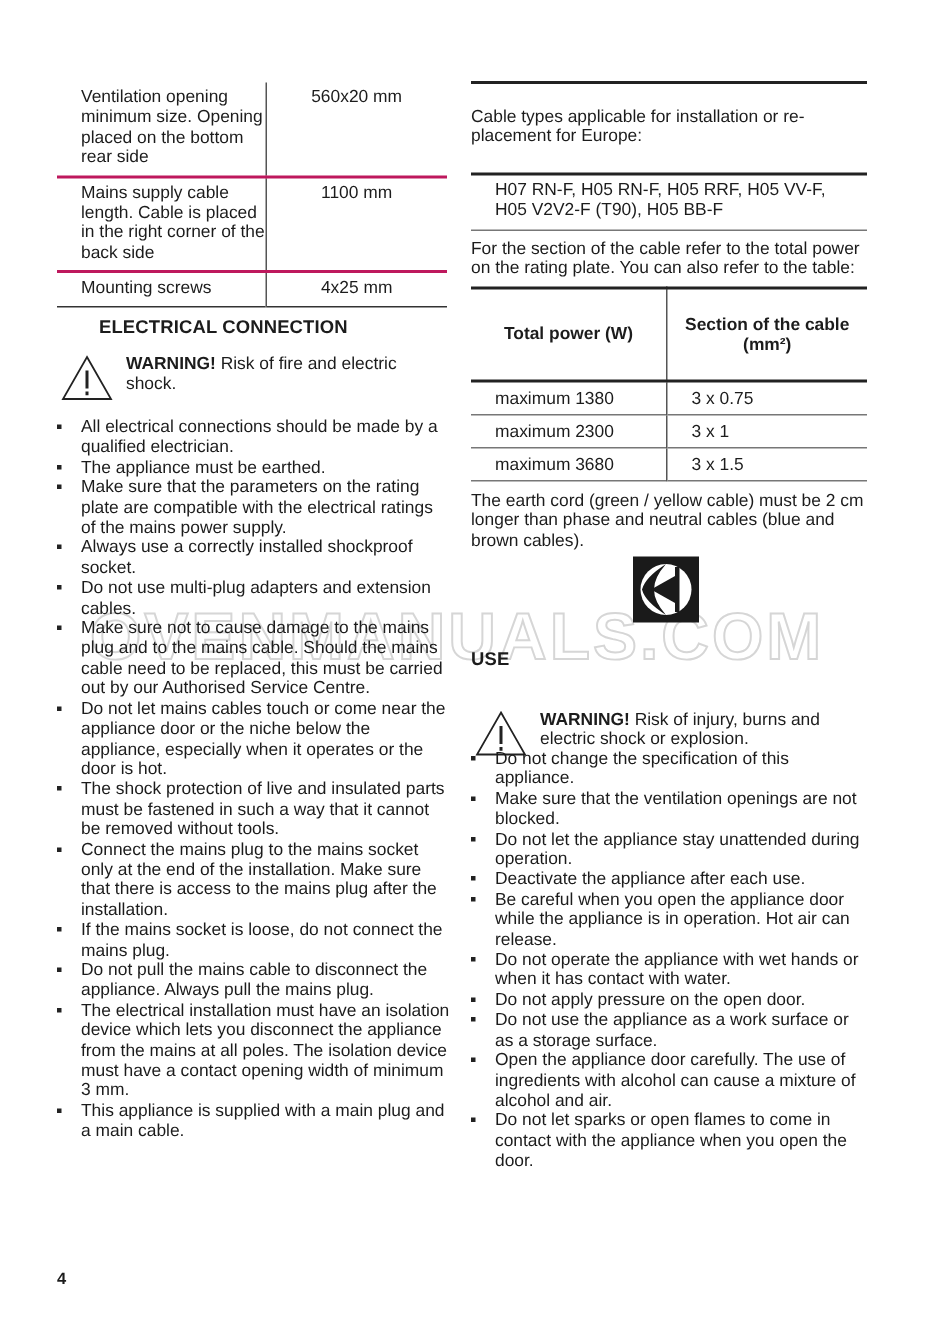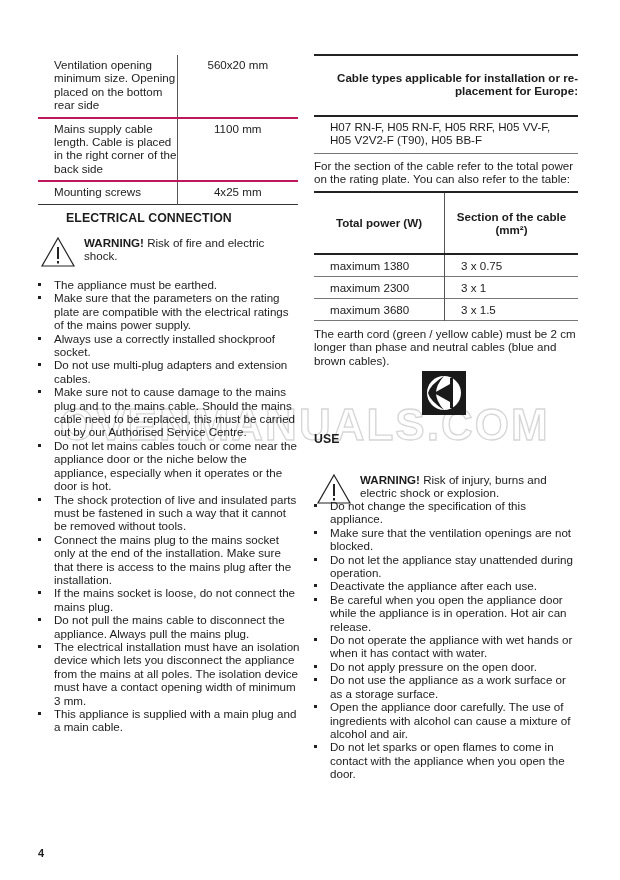--- a/index.html
+++ b/index.html
@@ -27,21 +27,21 @@
   .warning .wtext { font-size: 11.6px; line-height: 13.4px; }
   .warning .wtext b { font-weight: bold; }
 
   ul.bullets { position: absolute; list-style: none; margin: 0; padding: 0; }
   ul.bullets li { position: relative; padding-left: 16px; }
   ul.bullets li::before { content: ""; position: absolute; left: 0; top: 5px; width: 3px; height: 3px; background: #222; }
 
   
   .rule-thick { position: absolute; height: 2px; background: #222; }
   .rule-thin { position: absolute; height: 1px; background: #777; }
-  .cable-head { position: absolute; top: 71px; left: 0; width: 264px; text-align: right; font-weight: bold; }
+  .cable-head { position: absolute; top: 71px; left: 0; width: 264px; text-align: left; font-weight: normal; }
   .cable-types { position: absolute; top: 120px; left: 16px; width: 240px; }
   .para { position: absolute; left: 0; width: 264px; }
 
   .power-table { position: absolute; top: 191px; left: 0; width: 264px; border-collapse: collapse; }
   .power-table th { font-weight: bold; text-align: center; vertical-align: middle; height: 60px; padding: 0; }
   .power-table th.c2 { border-left: 1px solid #555; }
   .power-table thead tr { border-top: 2px solid #222; border-bottom: 2px solid #222; }
   .power-table td { height: 21px; padding: 0 0 0 16px; vertical-align: middle; }
   .power-table td.c2 { border-left: 1px solid #555; padding-left: 16px; }
   .power-table tbody tr { border-bottom: 1px solid #777; }
@@ -86,20 +86,21 @@
       <path d="M18 2 L34 30 L2 30 Z" fill="none" stroke="#222" stroke-width="1.2"></path>
       <rect x="17" y="11" width="2" height="12" fill="#222"></rect>
       <rect x="17" y="25" width="2" height="2.5" fill="#222"></rect>
     </svg>
     <div class="wtext">
       <b>WARNING!</b><span> Risk of fire and electric shock.</span>
     </div>
   </div>
 
   <ul class="bullets" style="top:278px;left:0;width:262px;">
+    <li>All electrical connections should be made by a qualified electrician.</li>
     <li>The appliance must be earthed.</li>
     <li>Make sure that the parameters on the rating plate are compatible with the electrical ratings of the mains power supply.</li>
     <li>Always use a correctly installed shockproof socket.</li>
     <li>Do not use multi-plug adapters and extension cables.</li>
     <li>Make sure not to cause damage to the mains plug and to the mains cable. Should the mains cable need to be replaced, this must be carried out by our Authorised Service Centre.</li>
     <li>Do not let mains cables touch or come near the appliance door or the niche below the appliance, especially when it operates or the door is hot.</li>
     <li>The shock protection of live and insulated parts must be fastened in such a way that it cannot be removed without tools.</li>
     <li>Connect the mains plug to the mains socket only at the end of the installation. Make sure that there is access to the mains plug after the installation.</li>
     <li>If the mains socket is loose, do not connect the mains plug.</li>
     <li>Do not pull the mains cable to disconnect the appliance. Always pull the mains plug.</li>

